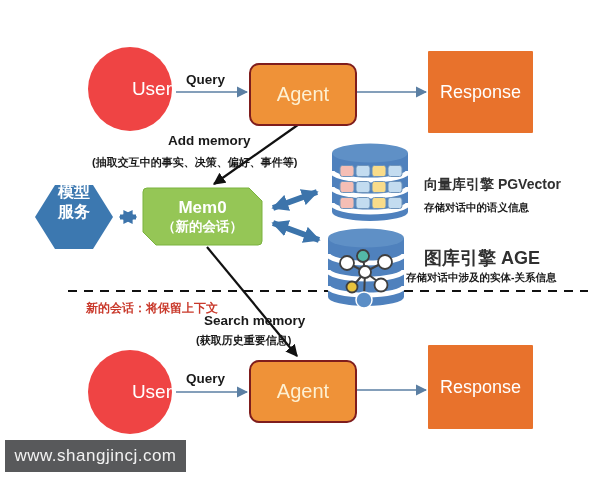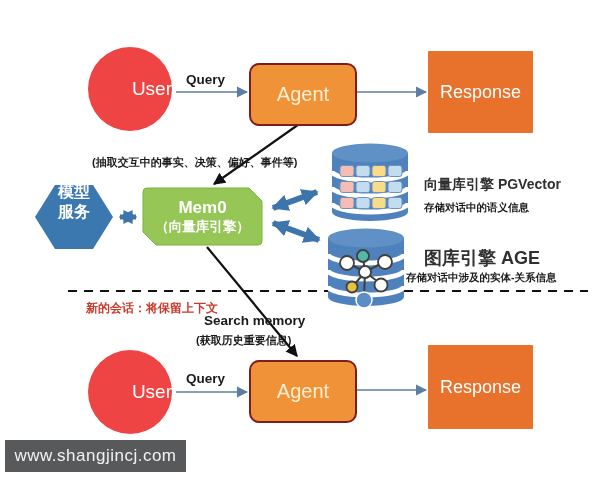--- a/index.html
+++ b/index.html
@@ -121,30 +121,31 @@
     <span>User</span>
   </div>
   <div class="abs lbl txt" style="left:186px;top:72px;width:64px;font-size:13.5px;font-weight:600;">Query</div>
   <div class="abs rect agent" style="left:249px;top:63px;width:104px;height:59px;font-size:20px;">
     <span>Agent</span>
   </div>
   <div class="abs rect response" style="left:428px;top:51px;width:105px;height:82px;font-size:18px;">
     <span>Response</span>
   </div>
 
+  <div class="abs lbl txt" style="left:168px;top:133px;width:100px;font-size:13.5px;font-weight:600;">Add memory</div>
   <div class="abs lbl txt cjk-bold" style="left:92px;top:156px;width:228px;font-size:11px;">(抽取交互中的事实、决策、偏好、事件等)</div>
 
   <div class="abs center-col" style="left:35px;top:170px;width:78px;height:64px;font-size:16px;font-weight:700;line-height:1.25;">
     <span>模型</span>
     <span>服务</span>
   </div>
 
   <div class="abs center-col" style="left:143px;top:189px;width:119px;height:55px;">
     <span style="font-size:17px;font-weight:700;">Mem0</span>
-    <span style="font-size:13.5px;font-weight:600;">（向量库引擎）</span>
+    <span style="font-size:13.5px;font-weight:600;">（新的会话）</span>
   </div>
 
   <div class="abs lbl txt" style="left:424px;top:176px;width:146px;font-size:14px;font-weight:700;color:#303030;">向量库引擎 PGVector</div>
   <div class="abs lbl txt cjk-bold" style="left:424px;top:201px;width:146px;font-size:10.5px;">存储对话中的语义信息</div>
   <div class="abs lbl txt" style="left:424px;top:247px;width:130px;font-size:18px;font-weight:700;color:#303030;">图库引擎 AGE</div>
   <div class="abs lbl txt cjk-bold" style="left:406px;top:271px;width:164px;font-size:10.5px;">存储对话中涉及的实体-关系信息</div>
 
   <div class="abs lbl txt cjk-bold" style="left:86px;top:301px;width:140px;text-align:left;font-size:12px;color:#c9392b;">新的会话：将保留上下文</div>
   <div class="abs lbl txt" style="left:204px;top:313px;width:110px;font-size:13.5px;font-weight:600;">Search memory</div>
   <div class="abs lbl txt cjk-bold" style="left:196px;top:334px;width:108px;font-size:11px;">(获取历史重要信息)</div>

